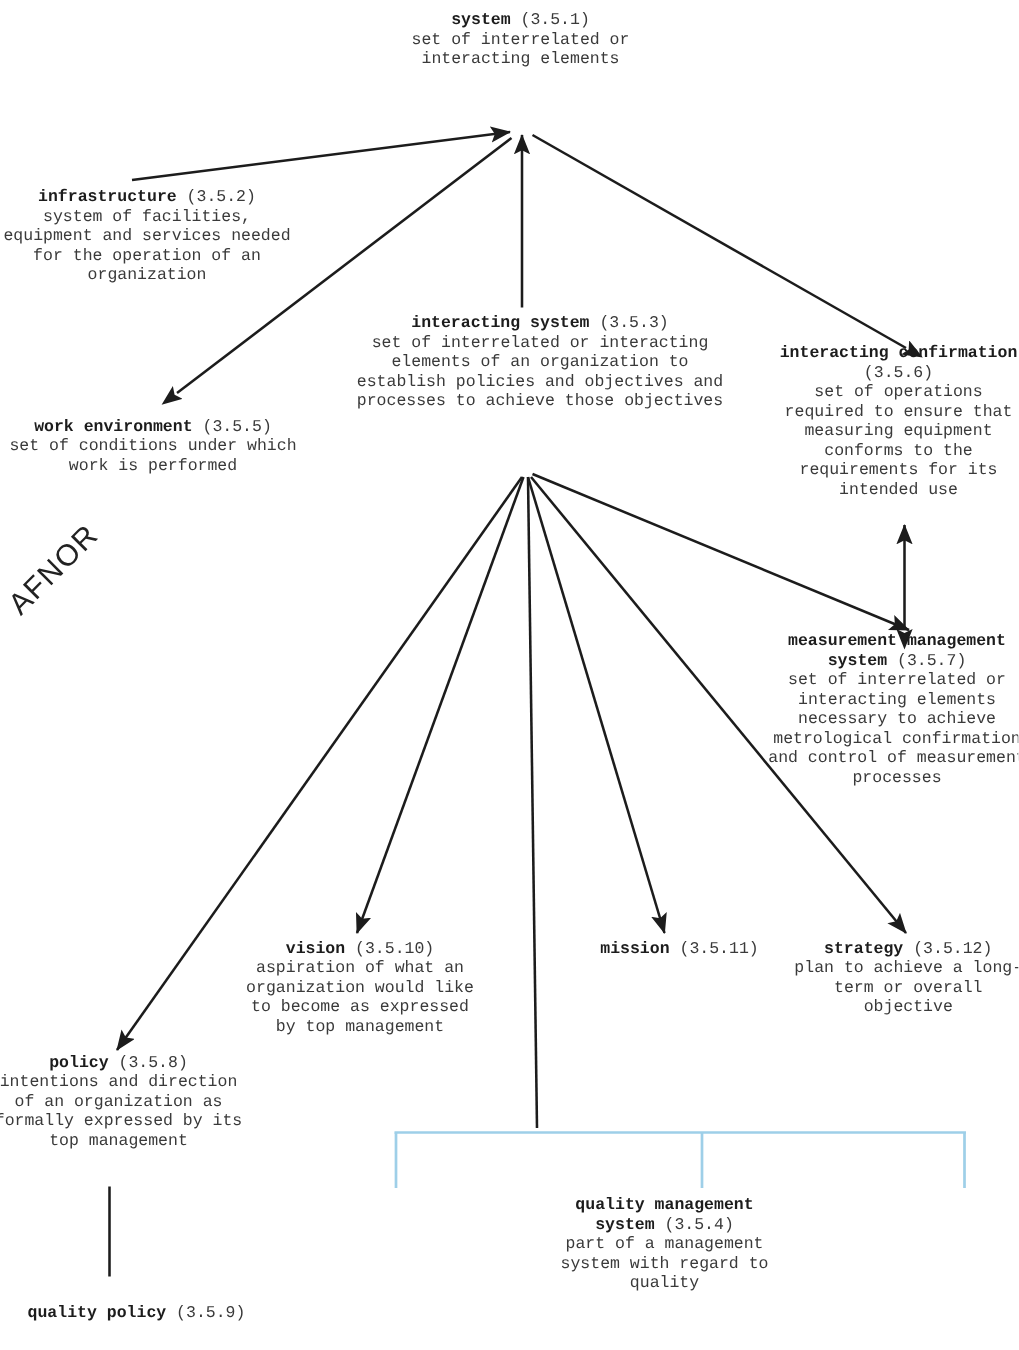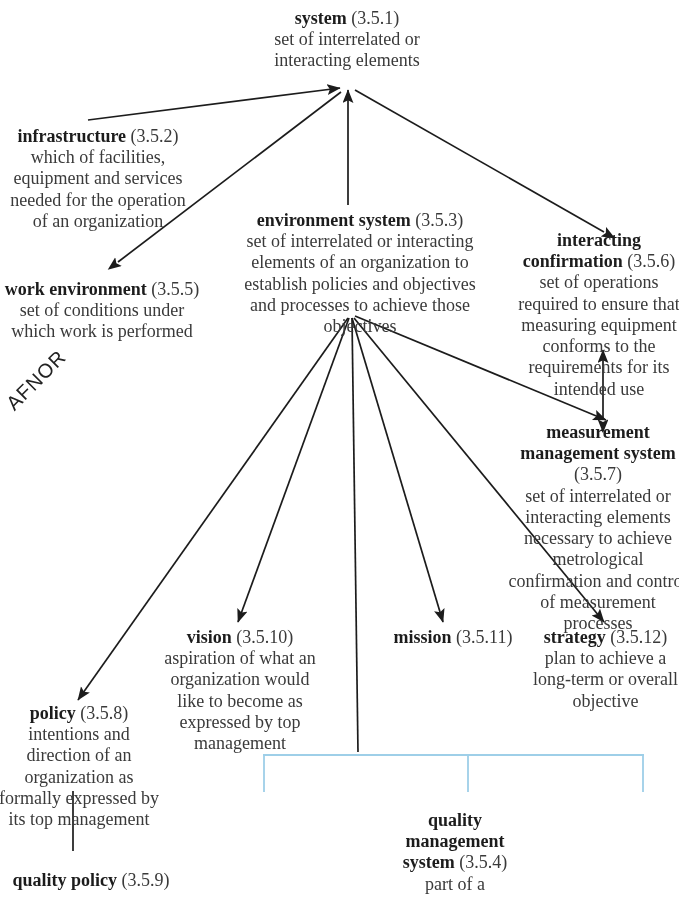--- a/index.html
+++ b/index.html
@@ -22,22 +22,23 @@
     left: 0;
     top: 0;
     width: 679px;
     height: 900px;
     pointer-events: none;
   }
   .node {
     position: absolute;
     text-align: center;
     line-height: 1.18;
-    font-size: 18px;
+    font-size: 11px;
     color: #3a3a3a;
+    font-family: Liberation Mono, monospace;
   }
   .node .term {
     font-weight: bold;
     color: #1c1c1c;
   }
   .node .ref {
     font-weight: normal;
     color: #3a3a3a;
   }
   .node .def {
@@ -58,21 +59,21 @@
   #node-system        { left: 262px; top: 8px;   width: 170px; }
   #node-infrastructure{ left: 2px;   top: 126px; width: 192px; }
   #node-mgmt-system   { left: 230px; top: 210px; width: 260px; }
   #node-metrological  { left: 516px; top: 230px; width: 166px; }
   #node-work-env      { left: 2px;   top: 279px; width: 200px; }
   #node-meas-mgmt     { left: 508px; top: 422px; width: 180px; }
   #node-vision        { left: 160px; top: 627px; width: 160px; }
   #node-mission       { left: 378px; top: 627px; width: 150px; }
   #node-strategy      { left: 528px; top: 627px; width: 155px; }
   #node-policy        { left: -4px;  top: 703px; width: 166px; }
-  #node-quality-mgmt  { left: 380px; top: 798px; width: 150px; margin-top: 12px; }
+  #node-quality-mgmt  { left: 368px; top: 798px; width: 150px; }
   #node-quality-policy{ left: 0px;   top: 870px; width: 182px; }
 </style>
 </head>
 <body>
 
 <div id="page">
 
   <svg id="wires" viewBox="0 0 679 900" xmlns="http://www.w3.org/2000/svg">
     <defs>
       <marker id="ah" markerWidth="9" markerHeight="9" refX="7.6" refY="3.2" orient="auto" markerUnits="strokeWidth">
@@ -116,25 +117,25 @@
 
   <div class="node" id="node-system">
     <span class="term">system</span>
     <span class="ref">(3.5.1)</span>
     <span class="def">set of interrelated or interacting elements</span>
   </div>
 
   <div class="node" id="node-infrastructure">
     <span class="term">infrastructure</span>
     <span class="ref">(3.5.2)</span>
-    <span class="def">which of facilities, equipment and services needed for the operation of an organization</span>
+    <span class="def">system of facilities, equipment and services needed for the operation of an organization</span>
   </div>
 
   <div class="node" id="node-mgmt-system">
-    <span class="term">environment system</span>
+    <span class="term">interacting system</span>
     <span class="ref">(3.5.3)</span>
     <span class="def">set of interrelated or interacting elements of an organization to establish policies and objectives and processes to achieve those objectives</span>
   </div>
 
   <div class="node" id="node-metrological">
     <span class="term">interacting confirmation</span>
     <span class="ref">(3.5.6)</span>
     <span class="def">set of operations required to ensure that measuring equipment conforms to the requirements for its intended use</span>
   </div>
 

